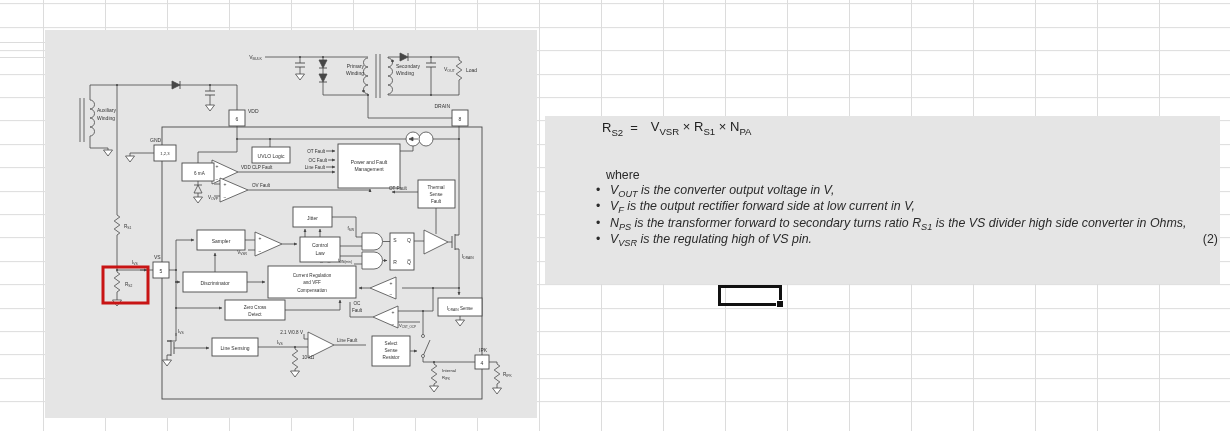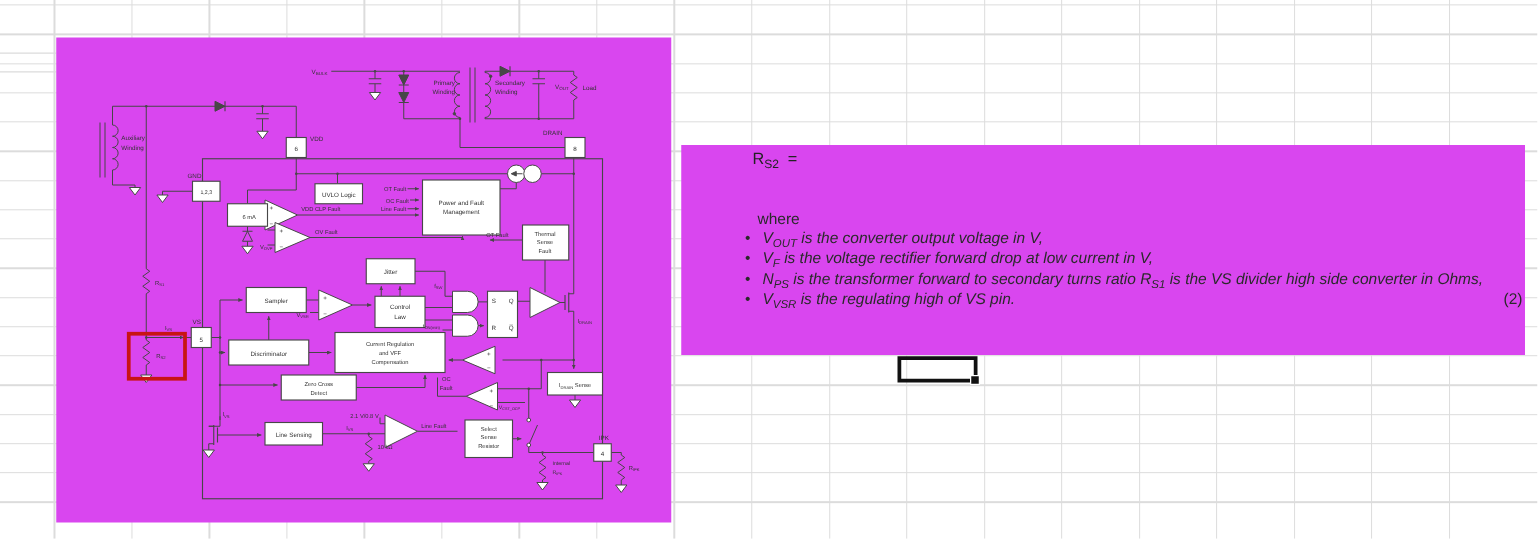--- a/index.html
+++ b/index.html
@@ -4,21 +4,21 @@
 <style>
   html,body{margin:0;padding:0;}
   body{width:1230px;height:431px;position:relative;background:#fff;overflow:hidden;
        font-family:"Liberation Sans", sans-serif;color:#2a2a2a;}
   .grid-layer{position:absolute;inset:0;
     background-image:
       repeating-linear-gradient(to right, transparent 0px, transparent 61px, #dcdcdc 61px, #dcdcdc 62px),
       repeating-linear-gradient(to bottom, transparent 0px, transparent 22.4px, #dcdcdc 22.4px, #dcdcdc 23.4px);
     background-position:-18px 0px, 0px -18.9px;}
   .extra-row{position:absolute;left:0;width:45px;height:1px;background:#dcdcdc;}
-  .img-white{position:absolute;background:#d946ef;}
+  .img-white{position:absolute;background:#e5e5e5;}
   #diagram-img{left:45px;top:30px;width:492px;height:388px;}
   #text-img{left:545px;top:116px;width:675px;height:168px;}
   svg{position:absolute;left:0;top:0;}
   svg text{fill:#333;font-family:"Liberation Sans",sans-serif;font-size:5px;}
   svg .t46{font-size:4.6px;}
   svg .t42{font-size:4.2px;}
   svg .pm{font-size:4.6px;}
   
   .formula{position:absolute;left:57px;top:3px;display:flex;align-items:center;gap:7px;
            font-size:13px;color:#222;}
@@ -308,31 +308,32 @@
 
   <rect x="103" y="267" width="45" height="36" fill="none" stroke="#c81414" stroke-width="3"></rect>
 </svg>
 </div>
 
 <div class="img-white" id="text-img">
   <div class="formula">
     <span class="tx"><span><span>R</span><sub>S2</sub></span></span>
     <span class="tx">=</span>
     <span class="frac">
+      <span class="num tx"><span>V</span><sub>VSR</sub><span> × R</span><sub>S1</sub><span> × N</span><sub>PA</sub></span>
     </span>
   </div>
   <div class="where">where</div>
   <div class="bullets">
     <div class="bullet">
       <span class="dot">•</span>
       <span class="btext tx"><span>V</span><sub>OUT</sub><span> is the converter output voltage in V,</span></span>
     </div>
     <div class="bullet">
       <span class="dot">•</span>
-      <span class="btext tx"><span>V</span><sub>F</sub><span> is the voltage rectifier forward drop at low current in V,</span></span>
+      <span class="btext tx"><span>V</span><sub>F</sub><span> is the output rectifier forward side at low current in V,</span></span>
     </div>
     <div class="bullet justify">
       <span class="dot">•</span>
       <span class="btext tx"><span>N</span><sub>PS</sub><span> is the transformer forward to secondary turns ratio R</span><sub>S1</sub><span> is the VS divider high side converter in Ohms,</span></span>
     </div>
     <div class="bullet">
       <span class="dot">•</span>
       <span class="btext tx"><span>V</span><sub>VSR</sub><span> is the regulating high of VS pin.</span></span>
       <span class="eqnum">(2)</span>
     </div>

